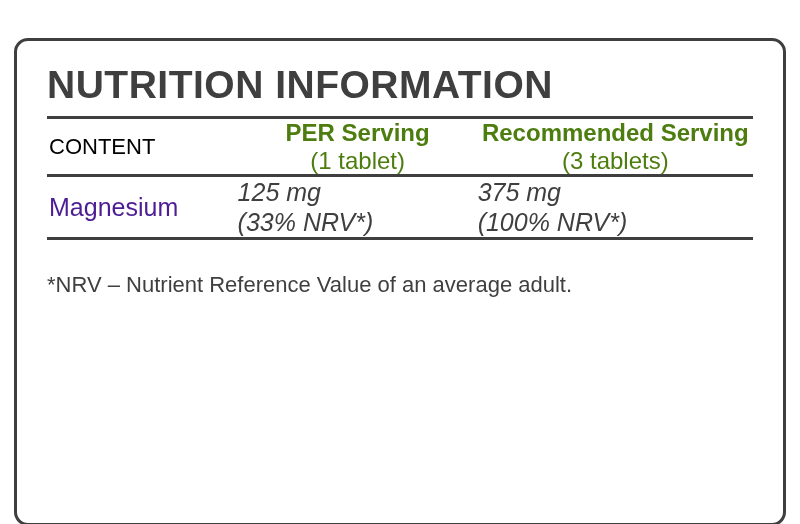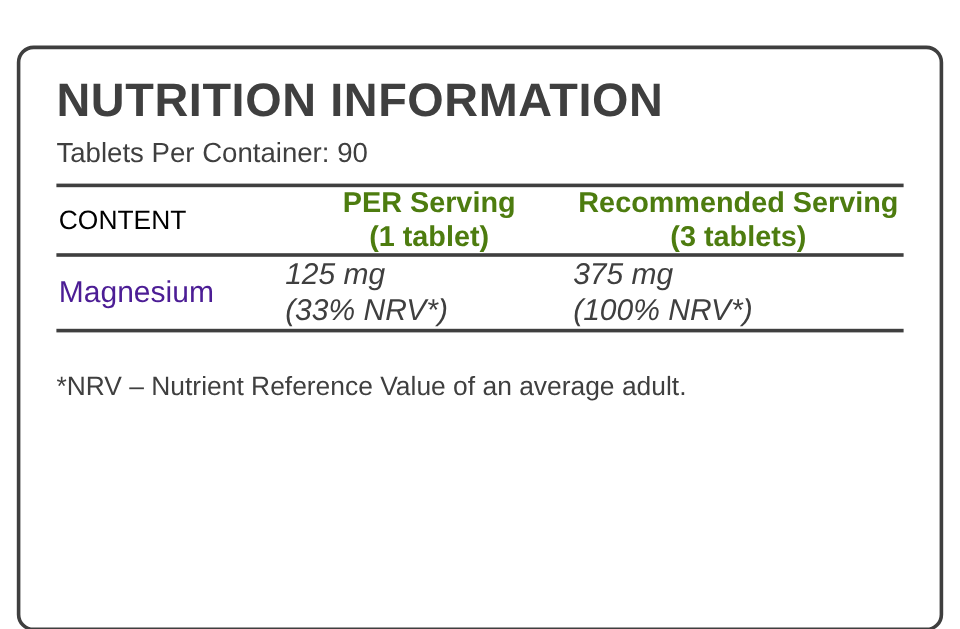--- a/index.html
+++ b/index.html
@@ -74,21 +74,21 @@
   .h-center {
     font-size: 24px;
     font-weight: bold;
     color: #4d7c0f;
     text-align: center;
     line-height: 1.15;
   }
   .h-center .small {
     display: block;
     font-size: 24px;
-    font-weight: bold;
+    font-weight: normal;
   }
   .data-row td {
     padding-top: 10px;
     padding-bottom: 10px;
   }
   .d-name {
     font-size: 25px;
     color: #4c1d95;
     text-align: left;
     padding-left: 2px !important;
@@ -111,21 +111,20 @@
     white-space: nowrap;
   }
 </style>
 </head>
 <body>
 
 <div class="panel">
 
   <div class="title">NUTRITION INFORMATION</div>
 
-  <div class="subline">Tablets Per Container: 90</div>
 
   <div class="rule"></div>
 
   <table class="nutri">
     <colgroup>
       <col class="col-content">
       <col class="col-per">
       <col class="col-rec">
     </colgroup>
     <tbody>

